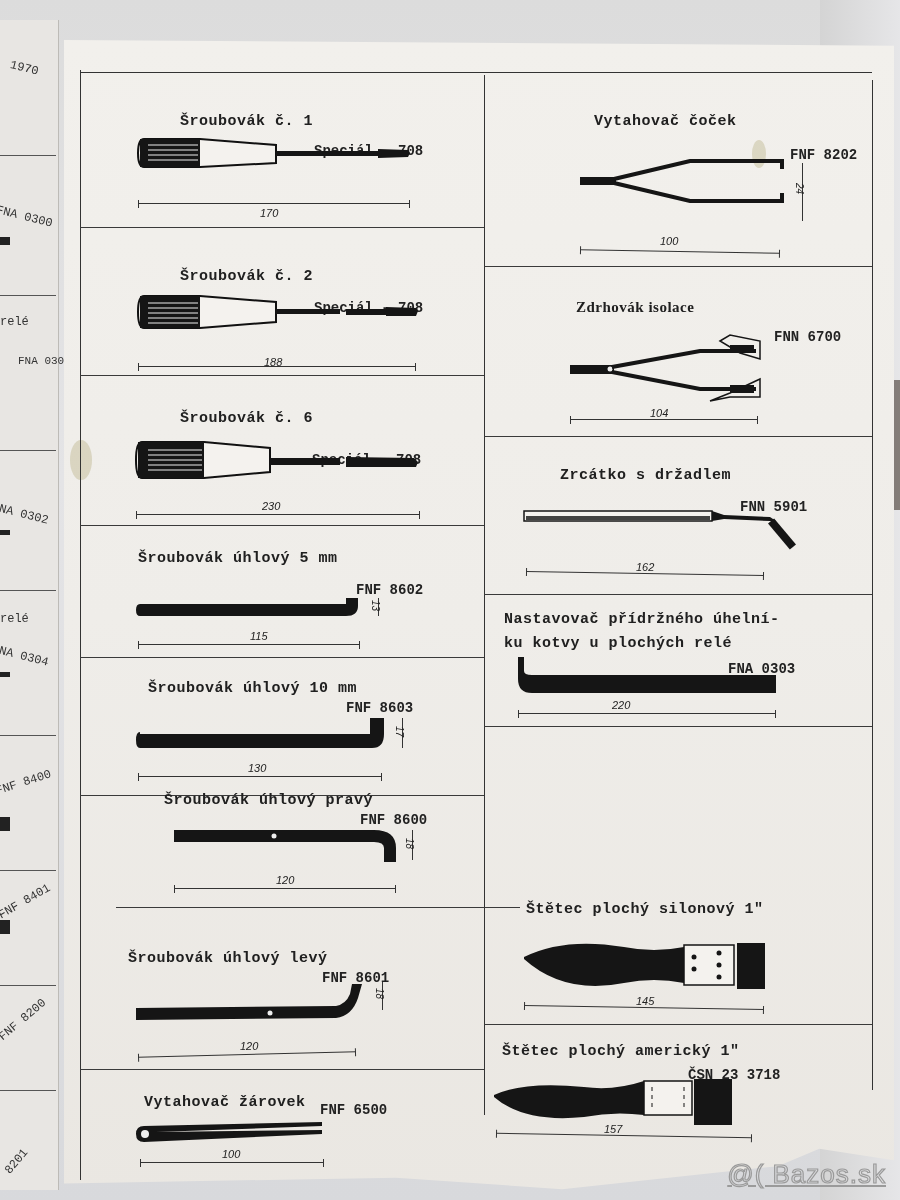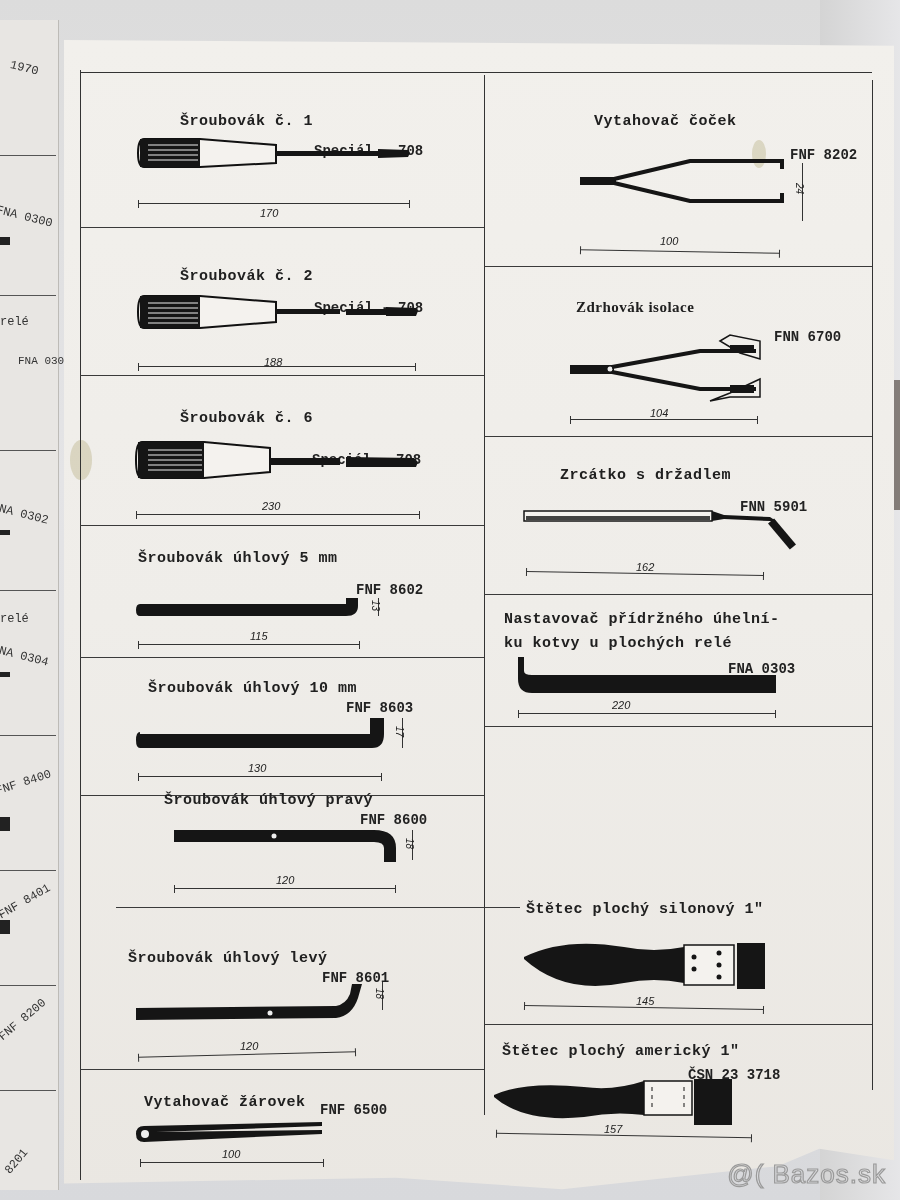--- a/index.html
+++ b/index.html
@@ -22,21 +22,21 @@
   .title{position:absolute;font-size:15px;font-weight:bold;letter-spacing:.5px;white-space:nowrap;color:#202020;}
   .code{position:absolute;font-size:14px;font-weight:bold;white-space:nowrap;color:#222;}
   .dim{position:absolute;height:0;border-top:1px solid #333;}
   .dim::before,.dim::after{content:"";position:absolute;top:-4px;width:1px;height:8px;background:#333;}
   .dim::before{left:0}.dim::after{right:0}
   .dimlabel{position:absolute;font-size:11px;font-style:italic;font-family:"Liberation Sans",sans-serif;color:#222;}
   .vdim{position:absolute;width:0;border-left:1px solid #333;}
   .vdimlabel{position:absolute;font-size:10px;font-style:italic;font-family:"Liberation Sans",sans-serif;transform:rotate(90deg);color:#222;}
   svg{position:absolute;overflow:visible;}
   .watermark{position:absolute;right:14px;bottom:10px;font-family:"Liberation Sans",sans-serif;
-       font-size:26px;color:transparent;-webkit-text-stroke:1.2px #9a9a9a;letter-spacing:1px;}
+       font-size:26px;color:transparent;-webkit-text-stroke:1.2px #9a9a9a;letter-spacing:1px;text-decoration:underline;}
   .stain{position:absolute;border-radius:50%;background:rgba(150,140,70,.25);}
 </style>
 </head>
 <body>
 
 <div class="bg-right"></div>
 <div class="dark-object"></div>
 
 <div class="back-page">
   <div class="back-cell" style="top:0;height:135px;">

